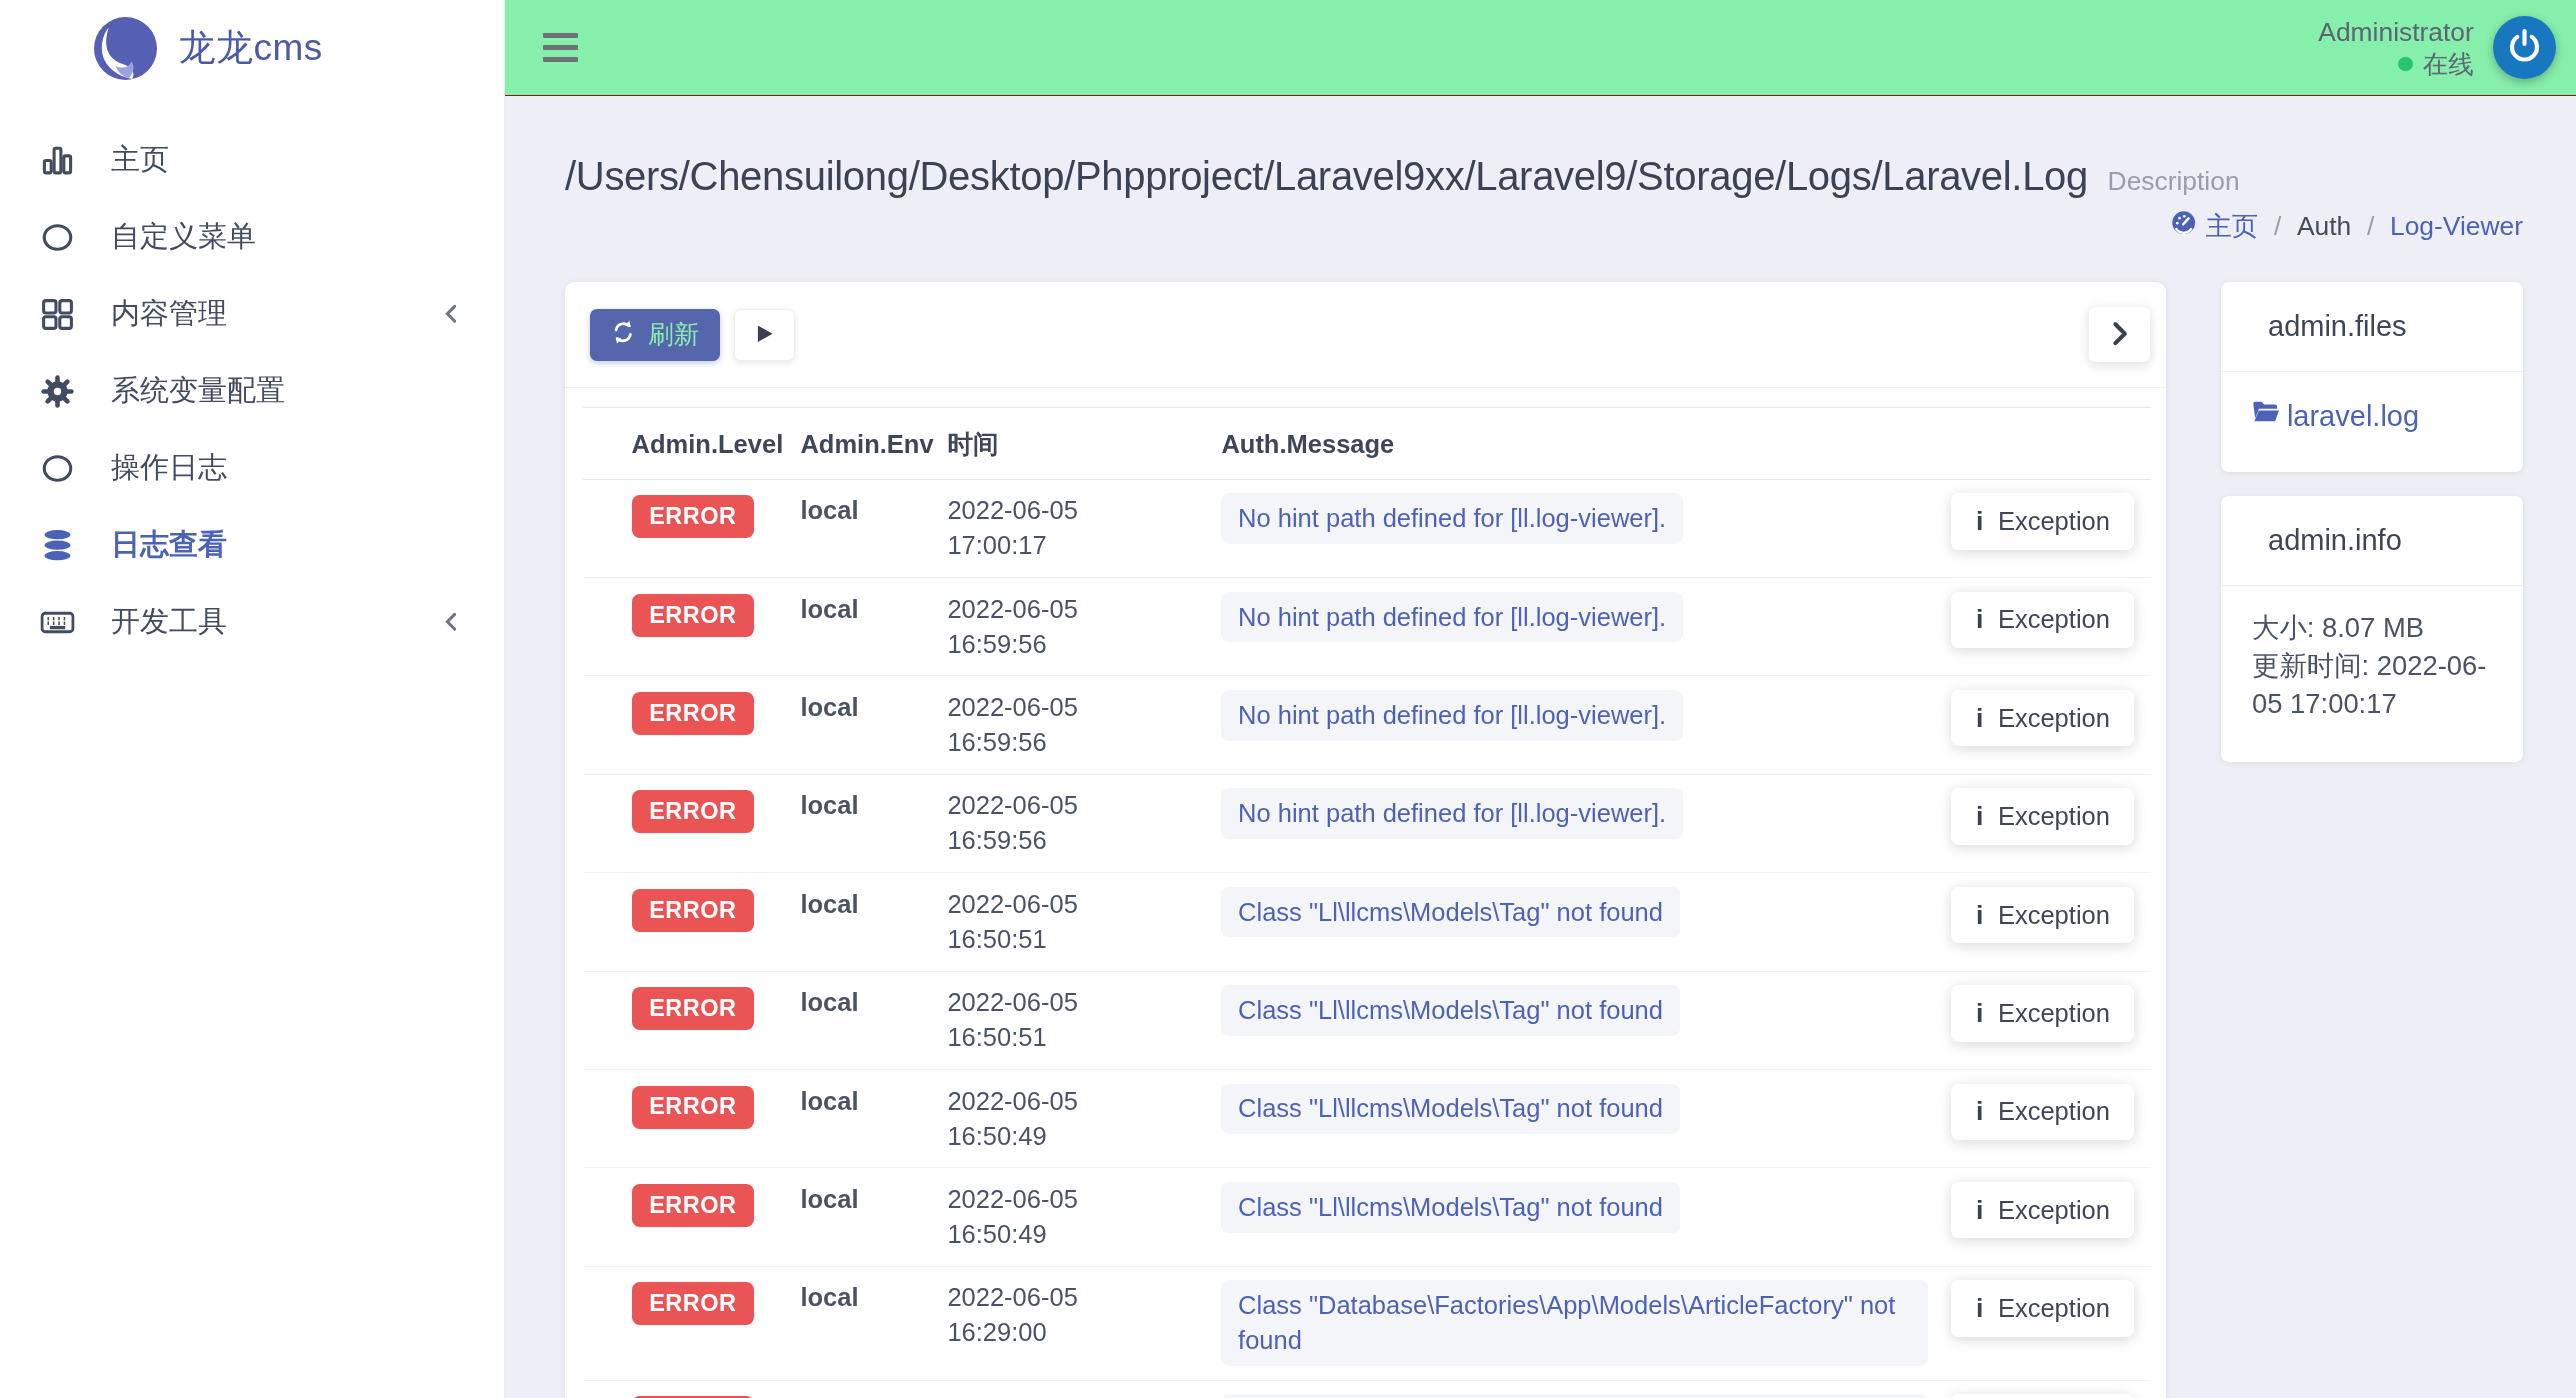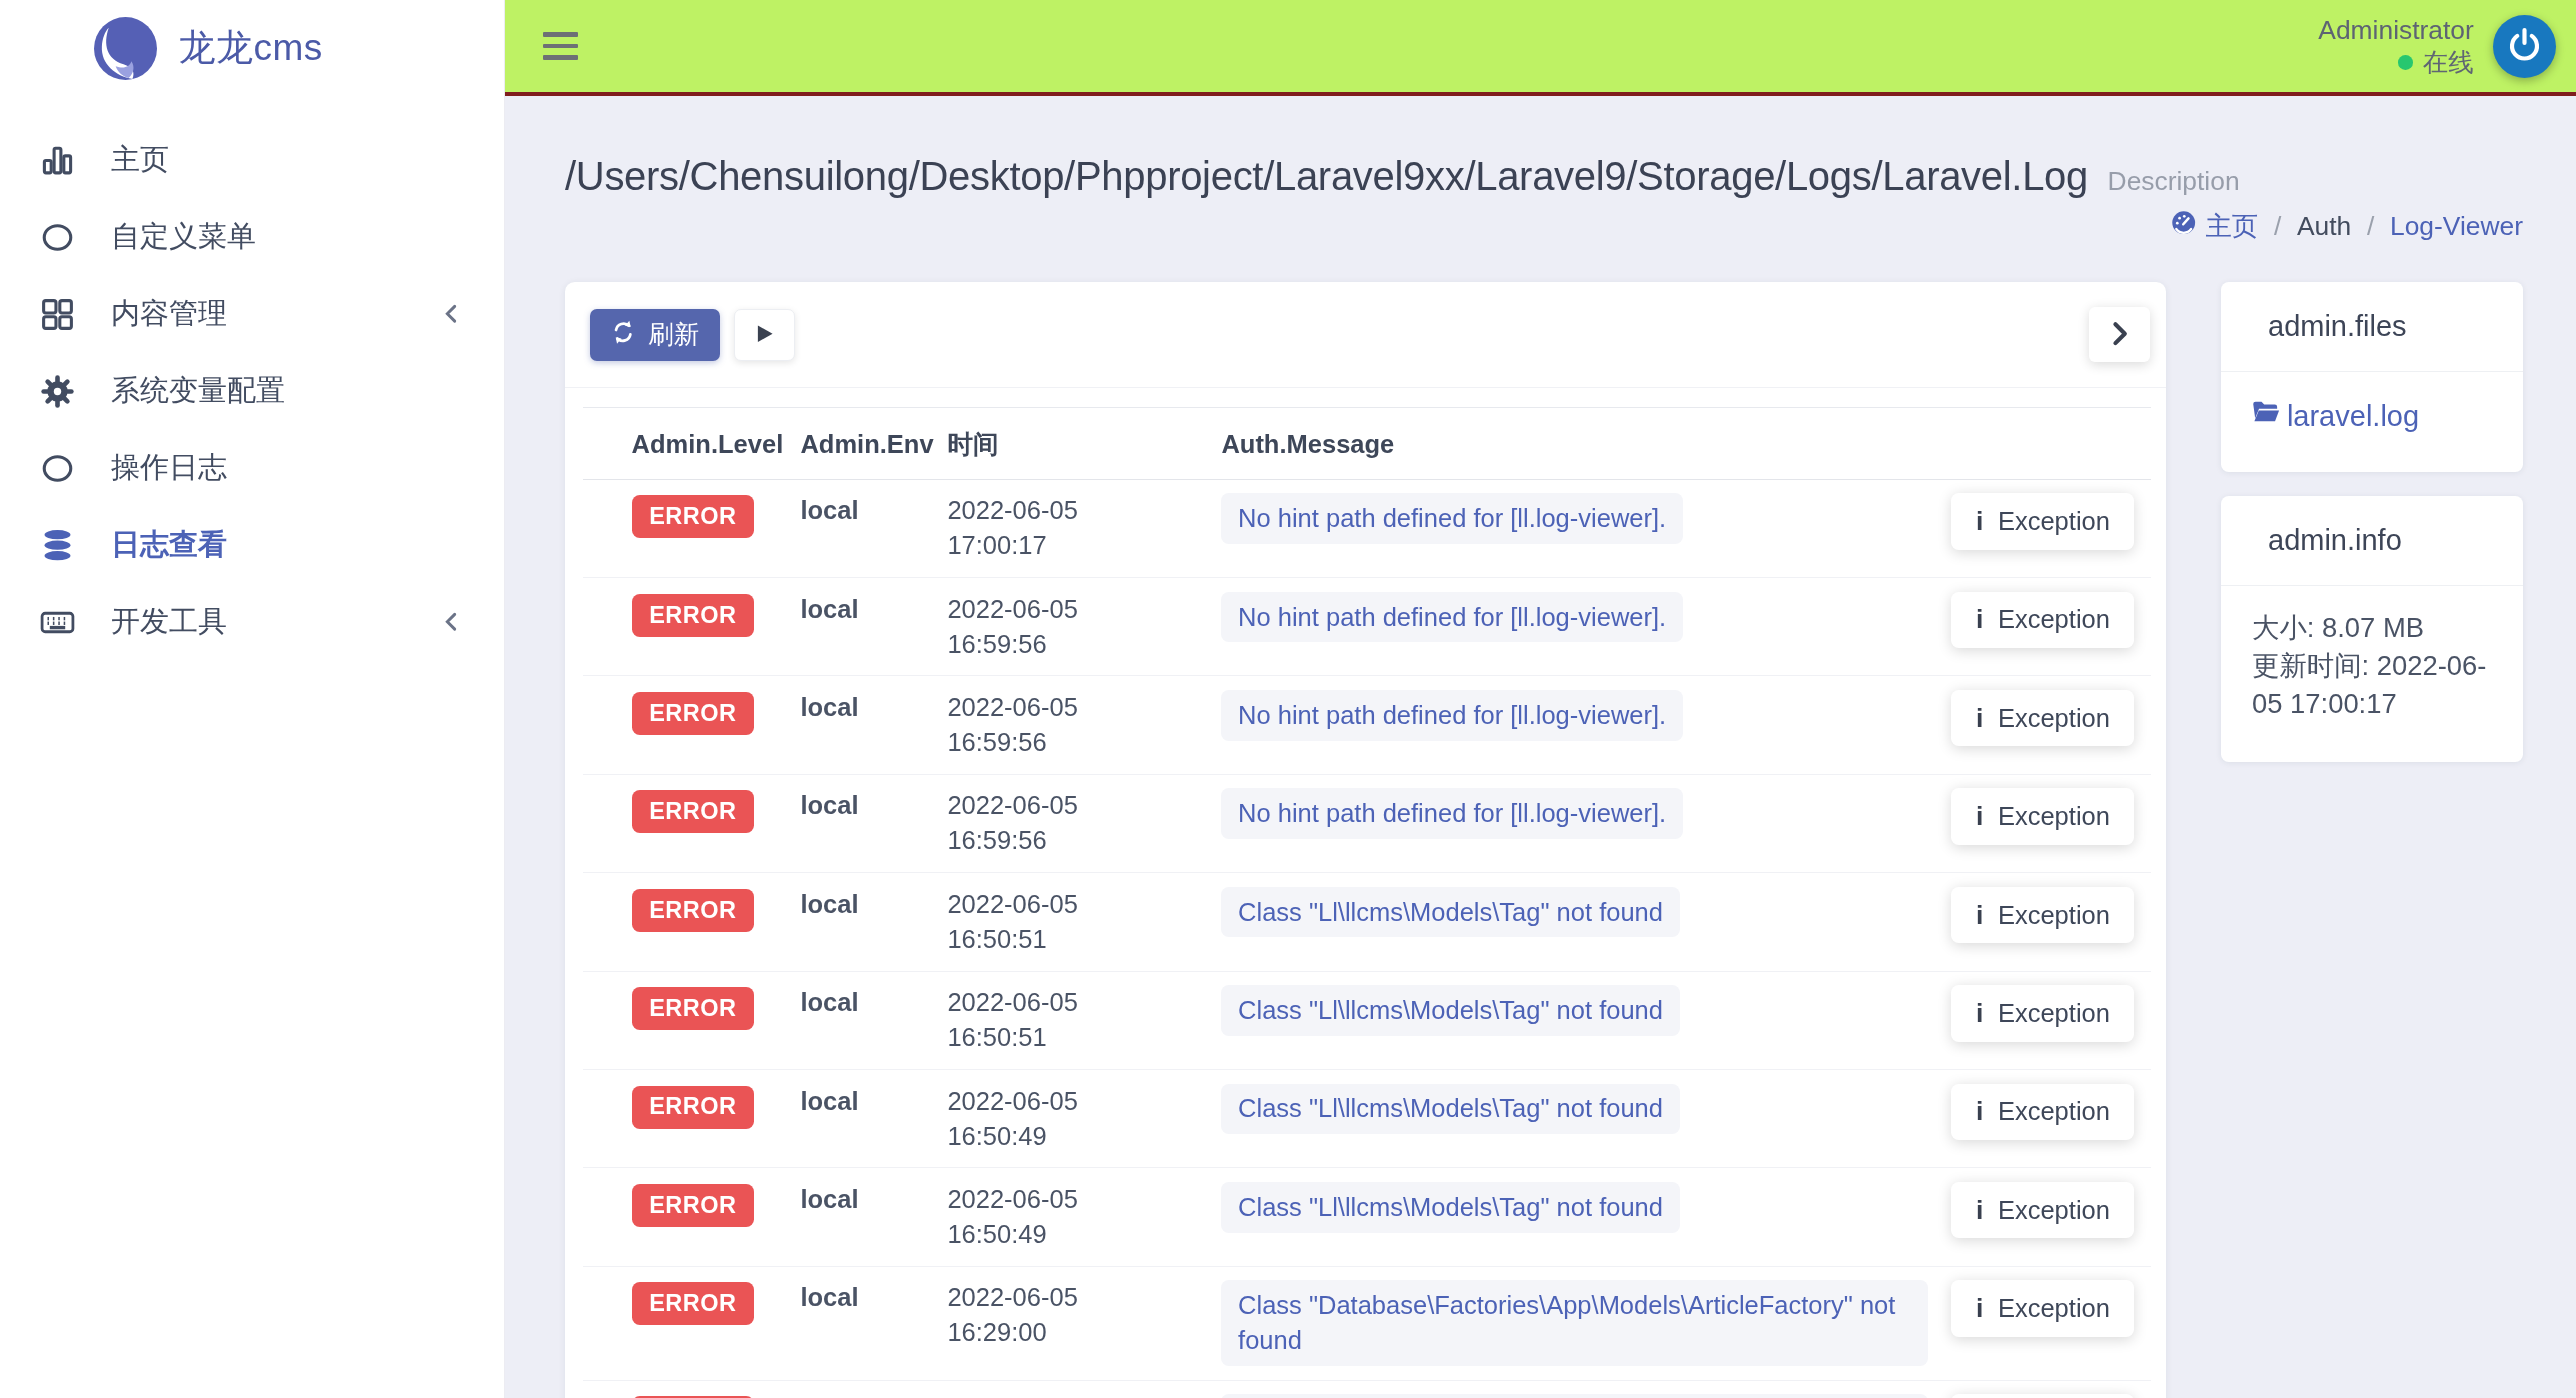--- a/index.html
+++ b/index.html
@@ -26,21 +26,21 @@
   .menu-item{height:77px;display:flex;align-items:center;padding:0 41px 0 37px;color:#424c61;cursor:pointer;}
   .menu-item .mi-icon{width:41px;height:41px;margin-right:33px;flex-shrink:0;display:flex;align-items:center;justify-content:center;}
   .menu-item .mi-icon svg{width:37px;height:37px;}
   .menu-item .mi-label{font-size:29px;flex:1;}
   .menu-item .mi-arrow{width:23.5px;height:23.5px;color:#6b7387;}
   .menu-item.active{color:var(--accent-strong);}
   .menu-item.active .mi-label{font-weight:700;}
 
   
   .main{flex:1;display:flex;flex-direction:column;min-width:0;}
-  .topbar{height:96px;background:#bef264;border-bottom:4px solid #7f1d1d;display:flex;align-items:center;padding:0 17.6px 0 39px;}
+  .topbar{height:96px;background:#86efac;border-bottom:1px solid #7f1d1d;display:flex;align-items:center;padding:0 17.6px 0 39px;}
   .hamburger{width:35px;display:flex;flex-direction:column;gap:6.9px;cursor:pointer;}
   .hamburger span{display:block;height:4.9px;border-radius:1px;background:#6d7075;}
   .topbar-right{margin-left:auto;display:flex;align-items:center;gap:19.6px;padding-right:2px;}
   .user-meta{text-align:right;}
   .username{font-size:26.4px;color:#5d6473;line-height:33px;}
   .online{font-size:25.5px;color:#5f6673;display:flex;align-items:center;justify-content:flex-end;gap:9.8px;line-height:31px;}
   .dot{width:14.7px;height:14.7px;border-radius:50%;background:var(--success);}
   .avatar{width:63px;height:63px;border-radius:50%;background:var(--avatar-blue);display:flex;align-items:center;justify-content:center;box-shadow:0 2.9px 9.8px rgba(0,0,0,0.28);cursor:pointer;}
   .avatar svg{width:37px;height:37px;}
 
@@ -52,21 +52,21 @@
   .bc-link{color:var(--accent-strong);text-decoration:none;display:inline-flex;align-items:center;gap:7.8px;cursor:pointer;}
   .bc-sep{color:#9aa0ac;}
   .bc-static{color:#434c5e;}
   .bc-home-icon svg{width:27.4px;height:27.4px;}
 
   .content-body{display:flex;gap:55px;margin-top:39px;align-items:flex-start;}
 
   
   .main-card{flex:1;background:#fff;border-radius:9.8px;box-shadow:0 1px 7.8px rgba(31,45,61,0.08);min-height:1469px;min-width:0;}
   .card-toolbar{display:flex;align-items:center;padding:25.5px 15.7px 24.5px 24.5px;border-bottom:1px solid #f0f1f5;}
-  .btn-refresh{display:inline-flex;align-items:center;gap:11.8px;height:52px;padding:0 20.6px;border:none;border-radius:6.9px;background:var(--accent);color:#ffffff;font-size:25.5px;font-family:inherit;cursor:pointer;box-shadow:0 2px 5.9px rgba(85,102,173,0.35);}
+  .btn-refresh{display:inline-flex;align-items:center;gap:11.8px;height:52px;padding:0 20.6px;border:none;border-radius:6.9px;background:var(--accent);color:#86efac;font-size:25.5px;font-family:inherit;cursor:pointer;box-shadow:0 2px 5.9px rgba(85,102,173,0.35);}
   .btn-refresh svg{width:26.4px;height:26.4px;}
   .btn-play{width:61px;height:52px;margin-left:13.7px;background:#fff;border:1px solid #eceef2;border-radius:6.9px;display:inline-flex;align-items:center;justify-content:center;cursor:pointer;box-shadow:0 2px 7.8px rgba(0,0,0,0.10);}
   .btn-play svg{width:23.5px;height:23.5px;}
   .btn-next{margin-left:auto;width:61px;height:55px;background:#fff;border:none;border-radius:5.9px;display:inline-flex;align-items:center;justify-content:center;cursor:pointer;box-shadow:0 2.9px 11.8px rgba(0,0,0,0.14);}
   .btn-next svg{width:27.4px;height:27.4px;color:#3a4150;}
 
   table.log-table{border-collapse:collapse;margin:19.6px 15.7px 0 17.6px;width:calc(100% - 33px);border-top:1px solid #e7e9ee;table-layout:fixed;}
   .log-table th{text-align:left;font-size:25.5px;font-weight:700;color:#3e4759;padding:18.6px 11.8px 16.7px;border-bottom:1px solid #e3e5ea;}
   .log-table th:first-child{padding-left:49px;}
   .log-table td{padding:13.7px 11.8px;vertical-align:top;font-size:25.5px;color:#4a5365;line-height:35px;}

